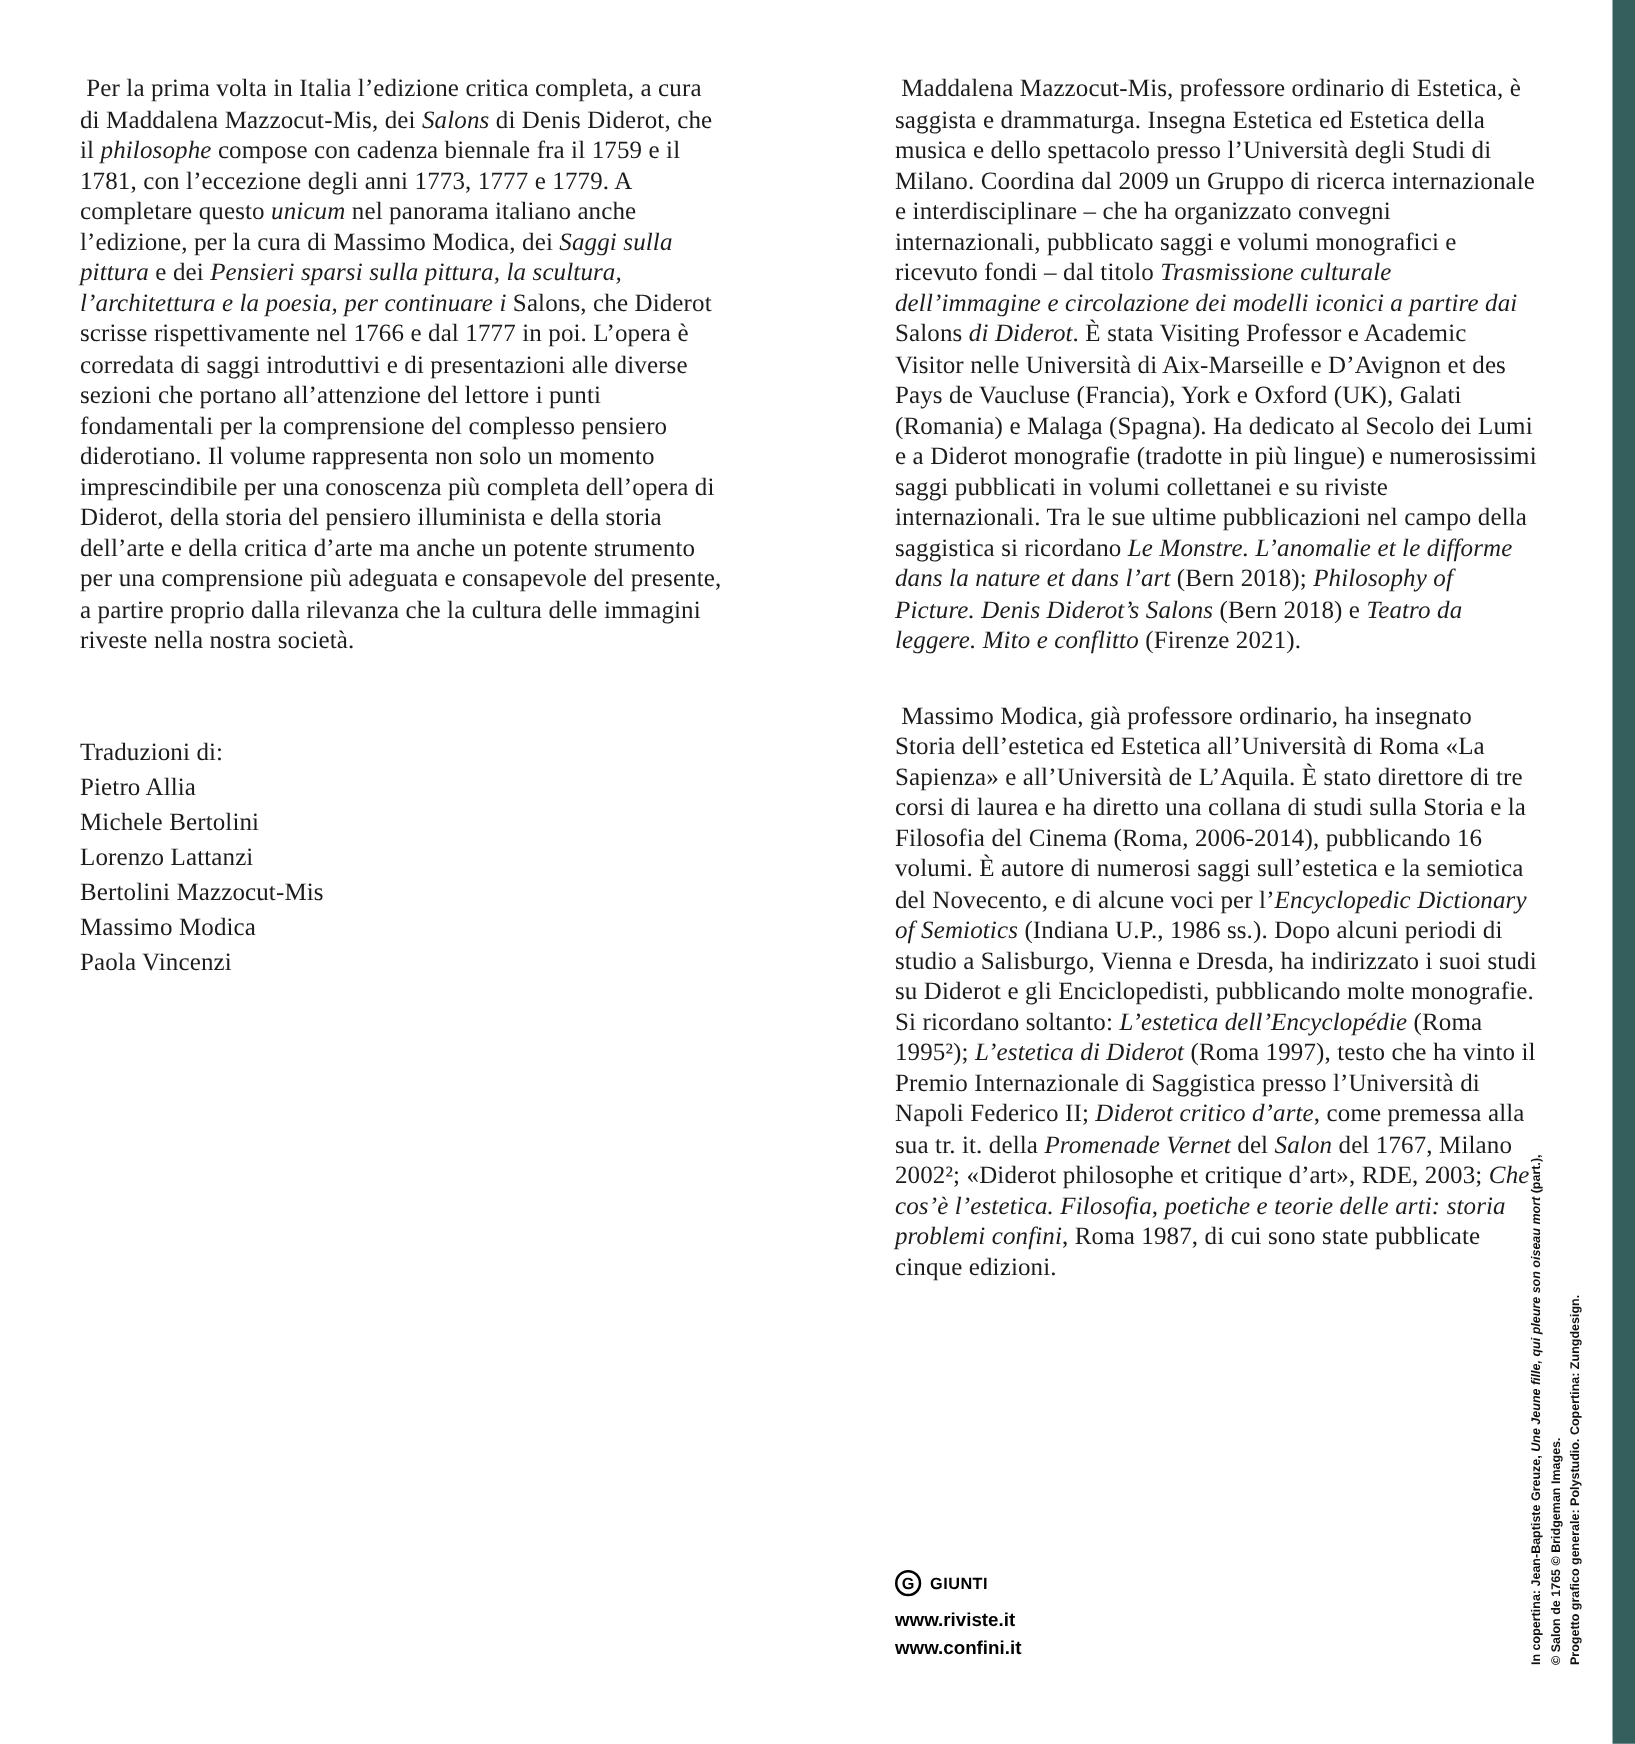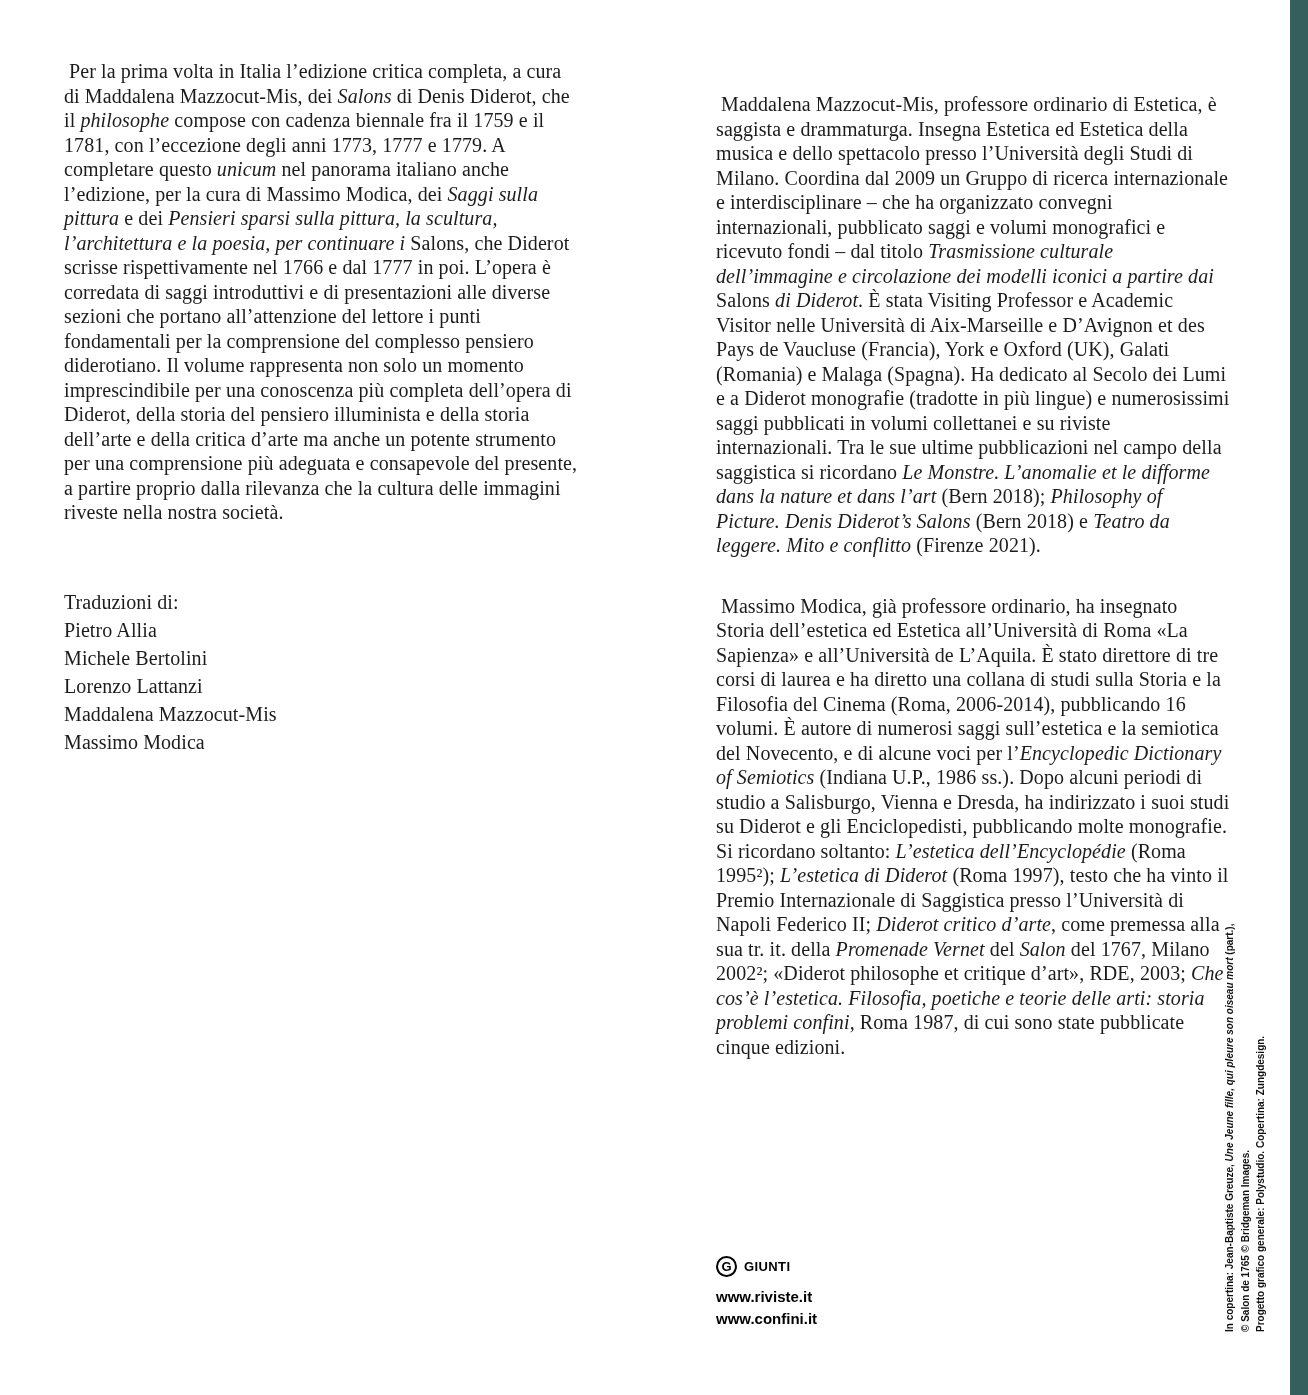--- a/index.html
+++ b/index.html
@@ -12,21 +12,21 @@
     overflow:hidden;
   }
   .col {
     position:absolute;
     font-size:20px;
     line-height:24.5px;
     letter-spacing:0.1px;
     text-align:left;
   }
   .col-left  { left:64px;  top:59px; width:516px; }
-  .col-right { left:716px; top:59px; width:514px;margin-top:33px; }
+  .col-right { left:716px; top:59px; width:514px; }
   .para { text-indent:5px; }
   .bio2 { margin-top:36px; }
   .translators { margin-top:63px; line-height:28px; }
   .translators div { white-space:nowrap; }
 
   .footer {
     position:absolute;
     left:716px; top:1256px;
     font-family:"Liberation Sans","DejaVu Sans",sans-serif;
     color:#000;
@@ -67,22 +67,23 @@
 <div>
 
   <section class="col col-left">
     <p class="para"><span>Per la prima volta in Italia l’edizione critica completa, a cura di Maddalena Mazzocut-Mis, dei </span><i>Salons</i><span> di Denis Diderot, che il </span><i>philosophe</i><span> compose con cadenza biennale fra il 1759 e il 1781, con l’eccezione degli anni 1773, 1777 e 1779. A completare questo </span><i>unicum</i><span> nel panorama italiano anche l’edizione, per la cura di Massimo Modica, dei </span><i>Saggi sulla pittura</i><span> e dei </span><i>Pensieri sparsi sulla pittura, la scultura, l’architettura e la poesia, per continuare i </i><span>Salons, che Diderot scrisse rispettivamente nel 1766 e dal 1777 in poi. L’opera è corredata di saggi introduttivi e di presentazioni alle diverse sezioni che portano all’attenzione del lettore i punti fondamentali per la comprensione del complesso pensiero diderotiano. Il volume rappresenta non solo un momento imprescindibile per una conoscenza più completa dell’opera di Diderot, della storia del pensiero illuminista e della storia dell’arte e della critica d’arte ma anche un potente strumento per una comprensione più adeguata e consapevole del presente, a partire proprio dalla rilevanza che la cultura delle immagini riveste nella nostra società.</span></p>
 
     <div class="translators">
       <div>Traduzioni di:</div>
       <div>Pietro Allia</div>
       <div>Michele Bertolini</div>
       <div>Lorenzo Lattanzi</div>
-      <div>Maddalena Mazzocut-Mis</div>
+      <div>Bertolini Mazzocut-Mis</div>
       <div>Massimo Modica</div>
+      <div>Paola Vincenzi</div>
     </div>
   </section>
 
   <section class="col col-right">
     <p class="para"><span>Maddalena Mazzocut-Mis, professore ordinario di Estetica, è saggista e drammaturga. Insegna Estetica ed Estetica della musica e dello spettacolo presso l’Università degli Studi di Milano. Coordina dal 2009 un Gruppo di ricerca internazionale e interdisciplinare – che ha organizzato convegni internazionali, pubblicato saggi e volumi monografici e ricevuto fondi – dal titolo </span><i>Trasmissione culturale dell’immagine e circolazione dei modelli iconici a partire dai </i><span>Salons</span><i> di Diderot</i><span>. È stata Visiting Professor e Academic Visitor nelle Università di Aix-Marseille e D’Avignon et des Pays de Vaucluse (Francia), York e Oxford (UK), Galati (Romania) e Malaga (Spagna). Ha dedicato al Secolo dei Lumi e a Diderot monografie (tradotte in più lingue) e numerosissimi saggi pubblicati in volumi collettanei e su riviste internazionali. Tra le sue ultime pubblicazioni nel campo della saggistica si ricordano </span><i>Le Monstre. L’anomalie et le difforme dans la nature et dans l’art</i><span> (Bern 2018); </span><i>Philosophy of Picture. Denis Diderot’s Salons</i><span> (Bern 2018) e </span><i>Teatro da leggere. Mito e conflitto</i><span> (Firenze 2021).</span></p>
     <p class="para bio2"><span>Massimo Modica, già professore ordinario, ha insegnato Storia dell’estetica ed Estetica all’Università di Roma «La Sapienza» e all’Università de L’Aquila. È stato direttore di tre corsi di laurea e ha diretto una collana di studi sulla Storia e la Filosofia del Cinema (Roma, 2006-2014), pubblicando 16 volumi. È autore di numerosi saggi sull’estetica e la semiotica del Novecento, e di alcune voci per l’</span><i>Encyclopedic Dictionary of Semiotics</i><span> (Indiana U.P., 1986 ss.). Dopo alcuni periodi di studio a Salisburgo, Vienna e Dresda, ha indirizzato i suoi studi su Diderot e gli Enciclopedisti, pubblicando molte monografie. Si ricordano soltanto: </span><i>L’estetica dell’Encyclopédie</i><span> (Roma 1995²); </span><i>L’estetica di Diderot</i><span> (Roma 1997), testo che ha vinto il Premio Internazionale di Saggistica presso l’Università di Napoli Federico II; </span><i>Diderot critico d’arte</i><span>, come premessa alla sua tr. it. della </span><i>Promenade Vernet</i><span> del </span><i>Salon</i><span> del 1767, Milano 2002²; «Diderot philosophe et critique d’art», RDE, 2003; </span><i>Che cos’è l’estetica. Filosofia, poetiche e teorie delle arti: storia problemi confini</i><span>, Roma 1987, di cui sono state pubblicate cinque edizioni.</span></p>
   </section>
 
   <footer class="footer">
     <div class="logo-row">

